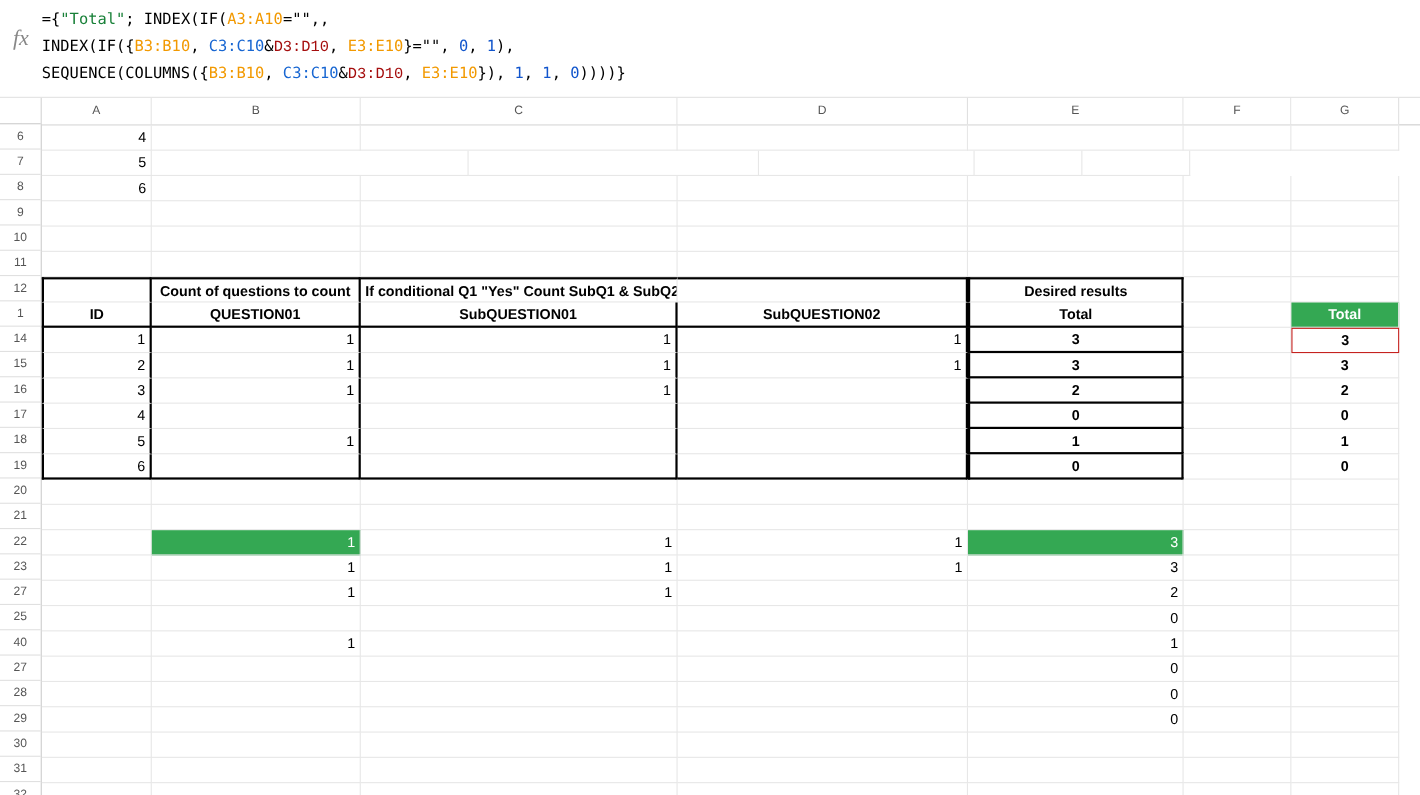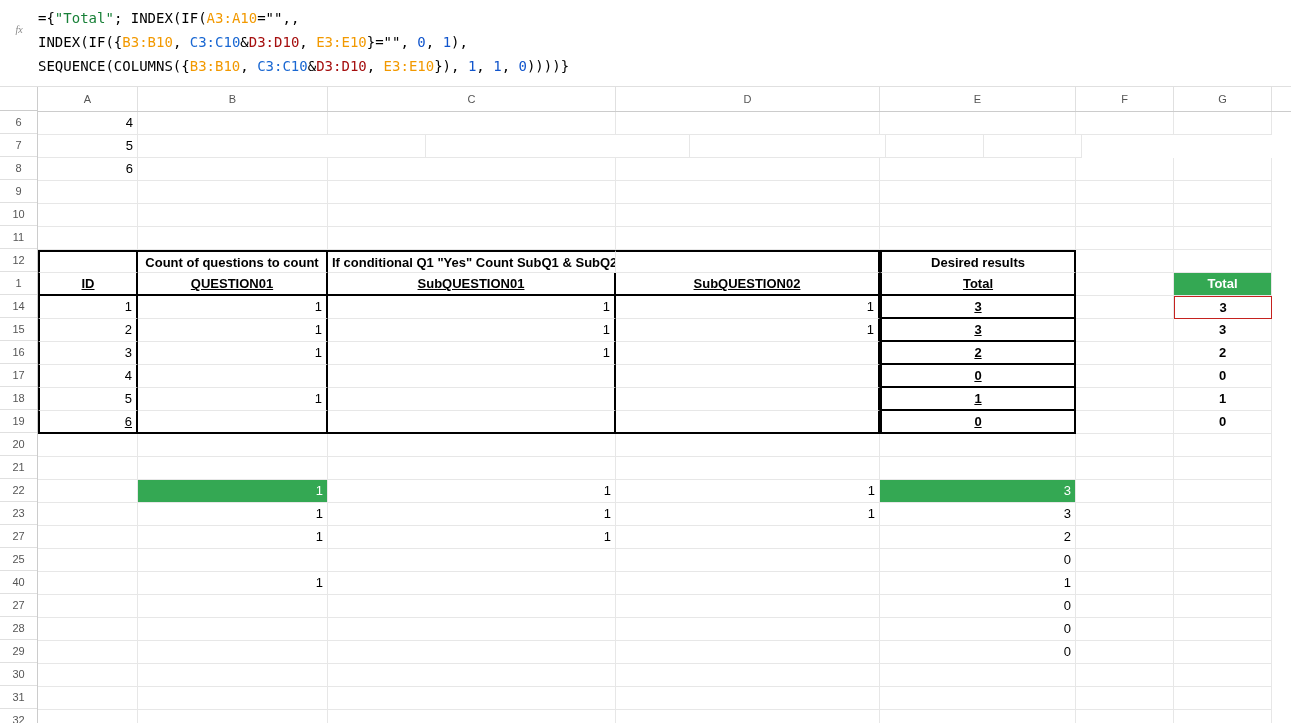--- a/index.html
+++ b/index.html
@@ -9,34 +9,34 @@
   display: flex;
   align-items: flex-start;
   border-bottom: 1px solid #e0e0e0;
   padding: 6px 0 8px 0;
 }
 .fx-label {
   width: 38px;
   text-align: center;
   color: #888;
   font-style: italic;
-  font-size: 10px;
+  font-size: 20px;
   padding-top: 18px;
   font-family: serif;
 }
 .formula-text {
   font-family: 'Consolas', 'Menlo', monospace;
   font-size: 14px;
   line-height: 24px;
   white-space: pre;
 }
 .tok-str { color: #188038; }
 .tok-ref1 { color: #f29900; }
 .tok-ref2 { color: #1967d2; }
-.tok-ref3 { color: #a50e0e; }
+.tok-ref3 { color: #a50e0e; font-family: Liberation Mono, monospace; }
 .tok-num { color: #1155cc; }
 
 .sheet-wrap { display: flex; }
 .row-headers { width: 38px; border-right: 1px solid #ccc; background: #fff; }
 .row-header {
   height: 23px;
   border-bottom: 1px solid #e0e0e0;
   font-size: 11px;
   color: #555;
   text-align: center;
@@ -69,21 +69,21 @@
 
 .cA { width: 100px; }
 .cB { width: 190px; }
 .cC { width: 288px; }
 .cD { width: 264px; }
 .cE { width: 196px; }
 .cF { width: 98px; }
 .cG { width: 98px; }
 
 .b-t { border-top: 2px solid #000; }
-.b-b { border-bottom: 2px solid #000; text-decoration: underline; }
+.b-b { border-bottom: 2px solid #000; }
 .b-l { border-left: 2px solid #000; }
 .b-r { border-right: 2px solid #000; }
 
 .green-fill { background: #34a853; color: #fff; font-weight: bold; }
 .green-highlight { background: #34a853; }
 .formula-select { border: 1.5px solid #c5221f; }
 
 .bold { font-weight: bold; text-align: center; }
 </style>
 </head>

